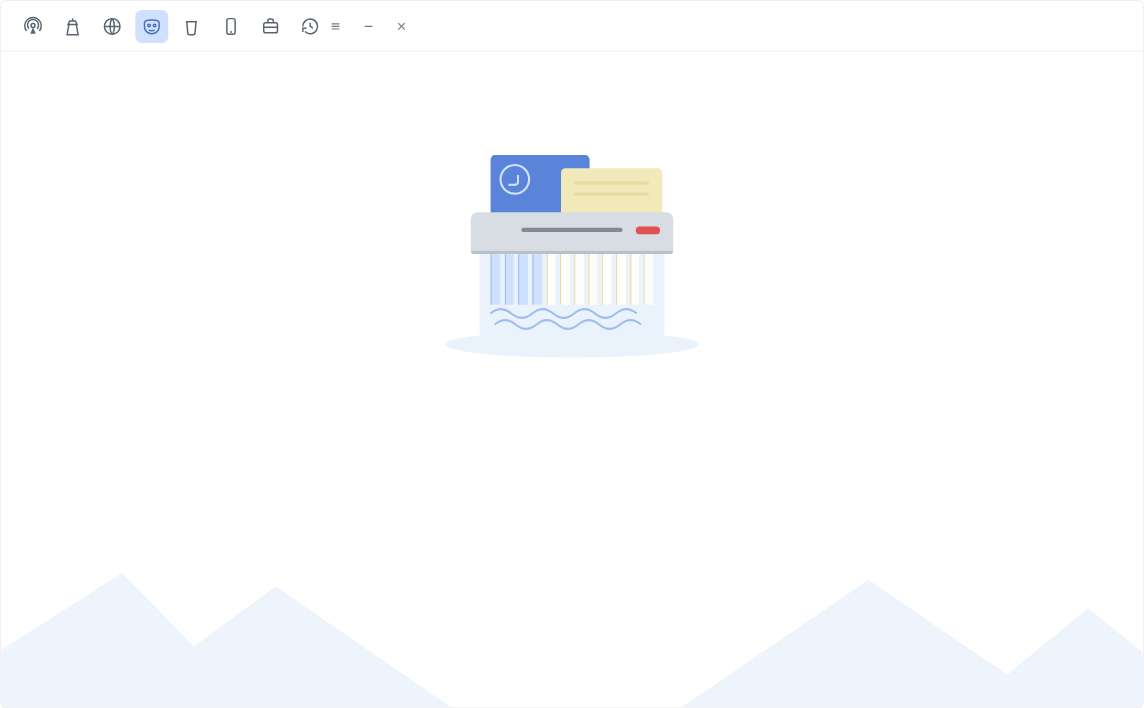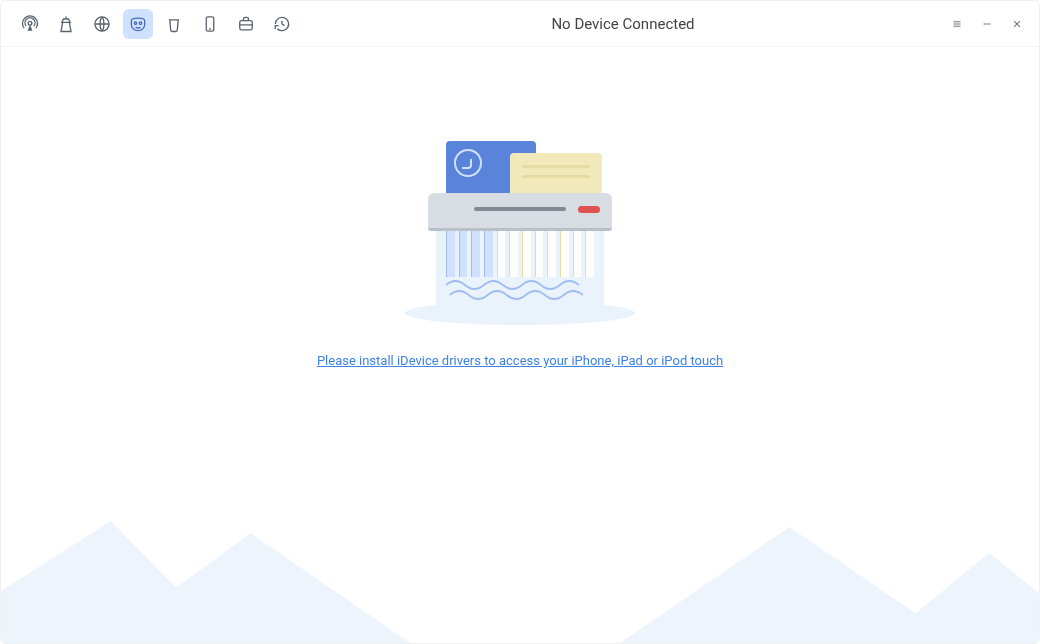--- a/index.html
+++ b/index.html
@@ -178,21 +178,20 @@
       <div class="nav-btn">
         <svg viewBox="0 0 24 24" fill="none" stroke="currentColor" stroke-width="1.6">
           <path d="M4 12a8 8 0 1 1 2.3 5.6"></path>
           <path d="M4 18v-4h4"></path>
           <path d="M12 8v4l3 2"></path>
         </svg>
       </div>
 
     </div>
 
-    <div class="titlebar-title">No Device Connected</div>
 
     <div class="win-controls">
       <div class="wc">
         <svg viewBox="0 0 24 24" stroke="currentColor" stroke-width="1.8">
           <path d="M6 8h12M6 12h12M6 16h12"></path>
         </svg>
       </div>
       <div class="wc">
         <svg viewBox="0 0 24 24" stroke="currentColor" stroke-width="1.8">
           <path d="M6 12h12"></path>
@@ -237,21 +236,20 @@
           <svg viewBox="0 0 160 28" preserveAspectRatio="none">
             <path d="M2 10 q10 -8 20 0 t20 0 t20 0 t20 0 t20 0 t20 0 t20 0" stroke="#9fbdf0" stroke-width="2" fill="none"></path>
             <path d="M6 20 q10 -8 20 0 t20 0 t20 0 t20 0 t20 0 t20 0 t20 0" stroke="#9fbdf0" stroke-width="2" fill="none"></path>
           </svg>
         </div>
       </div>
     </div>
 
 
 
-    <a class="install-link">Please install iDevice drivers to access your iPhone, iPad or iPod touch</a>
 
     <div class="mountains">
       <svg viewBox="0 0 1040 130" preserveAspectRatio="none">
         <path d="M0 130 L0 78 L110 8 L230 130 Z" fill="#eef4fc"></path>
         <path d="M100 130 L250 20 L410 130 Z" fill="#eef4fc"></path>
         <path d="M620 130 L790 14 L960 130 Z" fill="#eef4fc"></path>
         <path d="M880 130 L990 40 L1040 80 L1040 130 Z" fill="#eef4fc"></path>
       </svg>
     </div>
 

